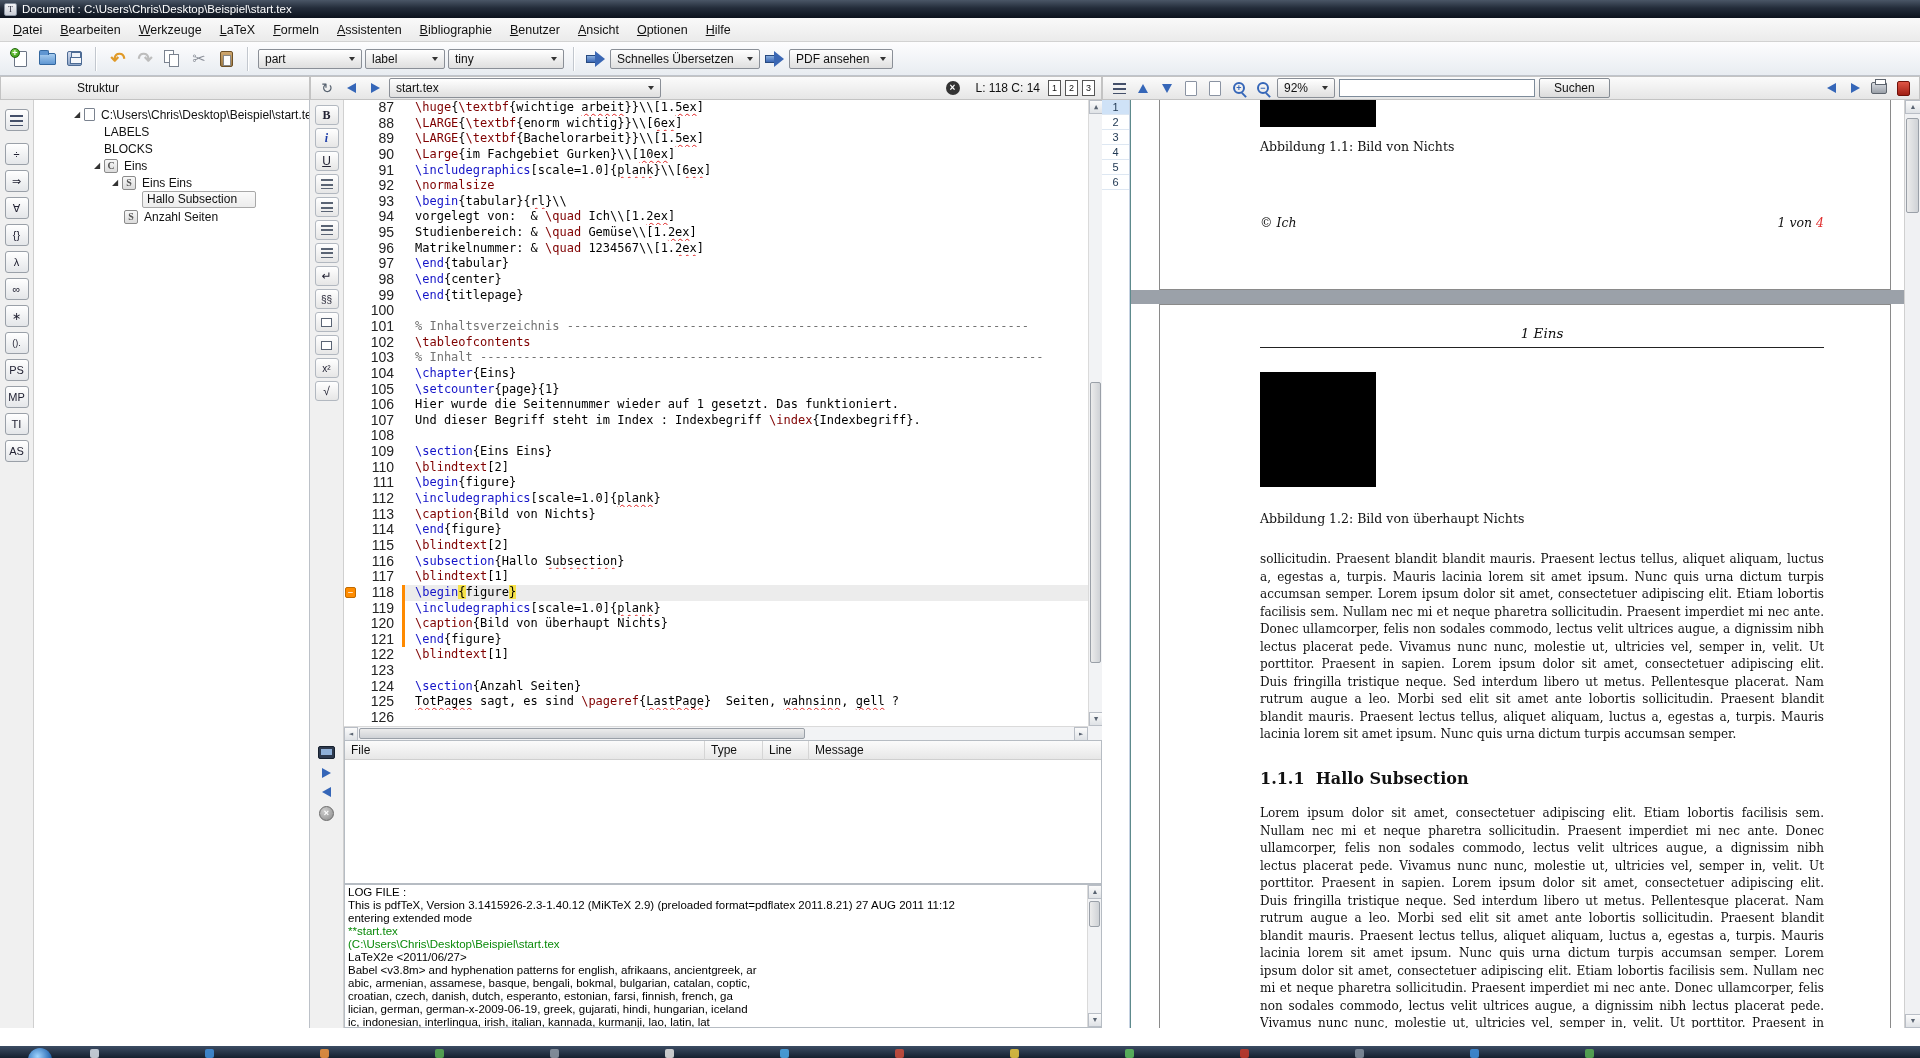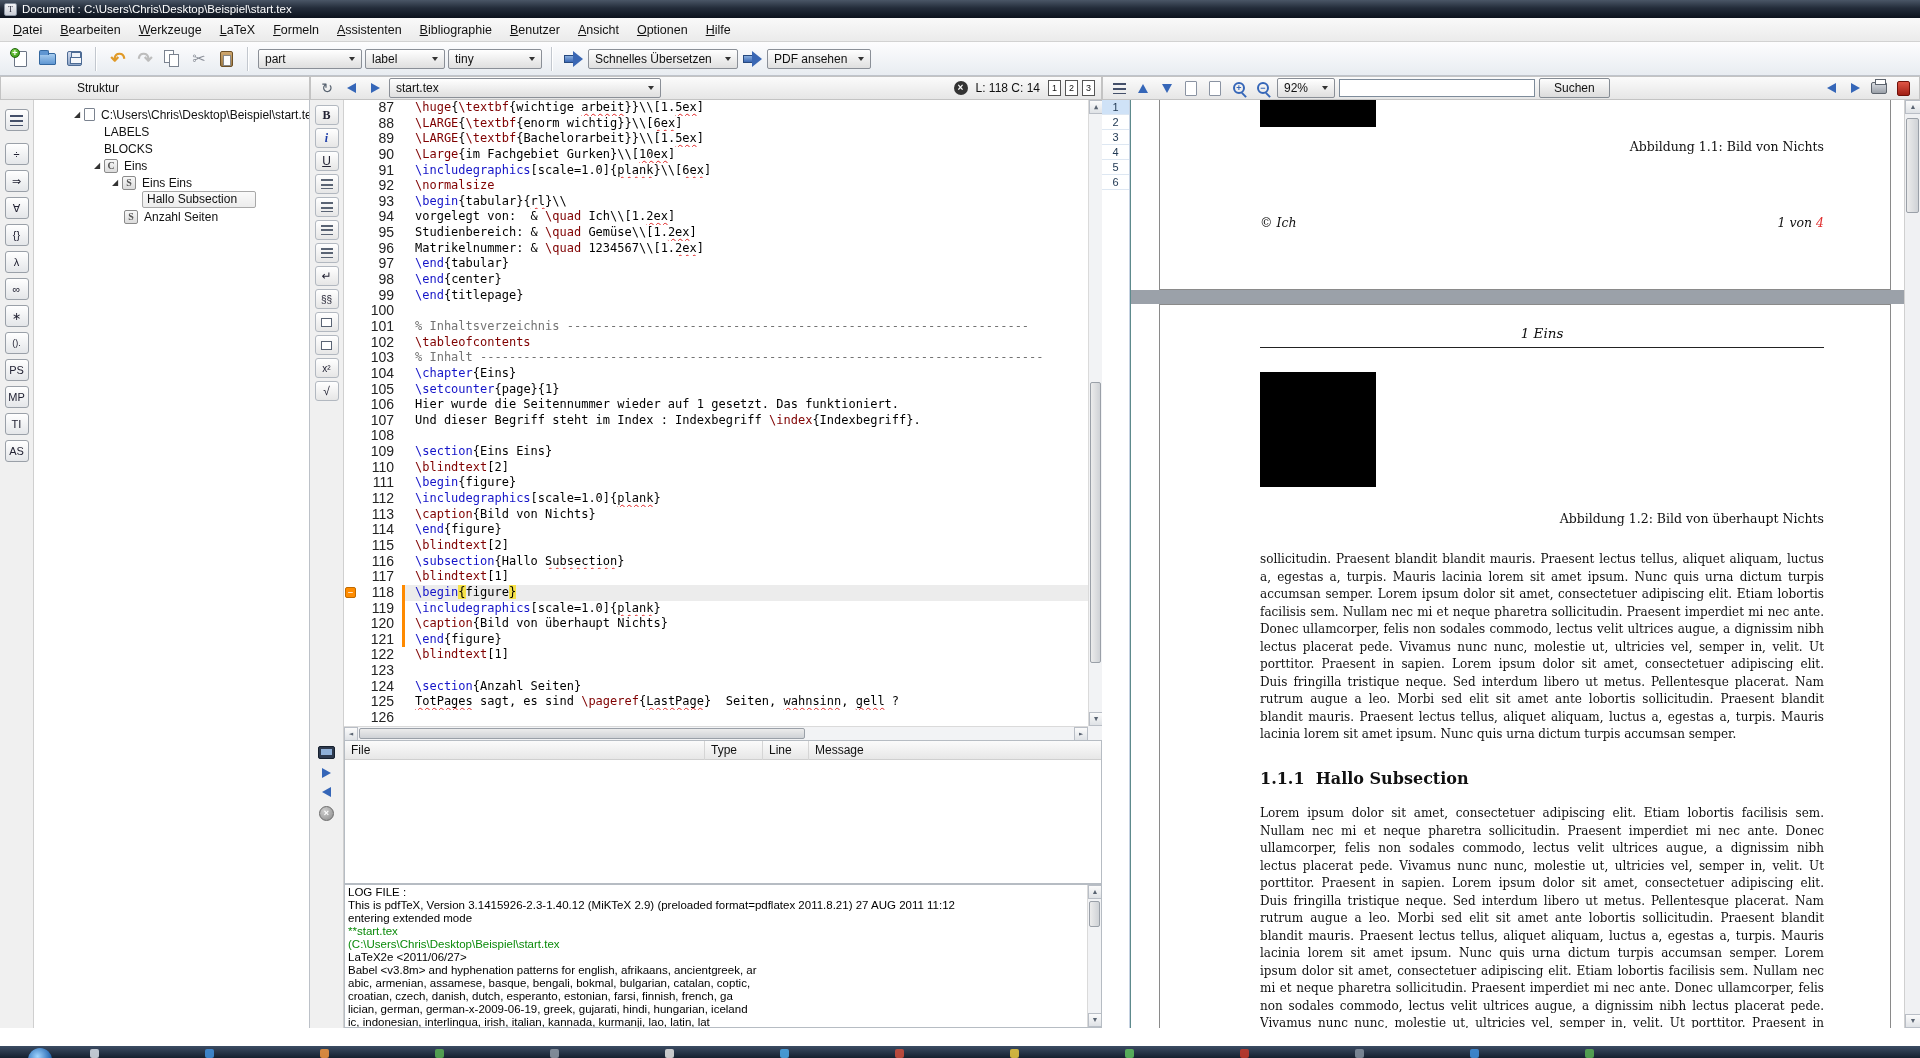--- a/index.html
+++ b/index.html
@@ -177,21 +177,21 @@
   #page-list{position:absolute;left:0;top:0;width:28px;height:928px;background:#fff;border-right:1px solid #c6d2e2;font-size:11px;}
   .pnum{height:15px;display:flex;align-items:center;justify-content:center;border-bottom:1px solid #dde7f2;color:#223a55;}
   .pnum.sel{background:#cfe2f7;}
   #pdf-area{position:absolute;left:28px;top:0;width:774px;height:928px;background:#fff;overflow:hidden;border-left:1px solid #5d8a8c;}
   .page{position:absolute;left:28px;width:732px;background:#fff;border:1px solid #8a8a8a;overflow:hidden;}
   #page1{top:-4px;height:194px;}
   #page-gap{position:absolute;left:0;top:190px;width:774px;height:14px;background:#9ba1a9;}
   #page2{top:204px;height:724px;border-bottom:none;}
   .blackrect{position:absolute;left:100px;width:116px;background:#000;}
   .serif{font-family:"DejaVu Serif",serif;}
-  .pcap{position:absolute;left:100px;width:564px;text-align:right;font-size:12.5px;}
+  .pcap{position:absolute;left:100px;width:564px;text-align:left;font-size:12.5px;}
   .pfooter{position:absolute;left:100px;width:564px;display:flex;justify-content:space-between;
     font-size:12.5px;font-style:italic;}
   .rednum{color:#e03030;}
   .chaphead{position:absolute;left:100px;width:564px;text-align:center;font-style:italic;font-size:13.5px;}
   .chaprule{position:absolute;left:100px;width:564px;height:1px;background:#222;}
   .ptext{position:absolute;left:100px;width:564px;}
   .pline{height:17.5px;line-height:17.5px;font-size:12px;text-align:justify;text-align-last:justify;overflow:hidden;}
   .pline.last{text-align-last:left;}
   .subhead{position:absolute;left:100px;width:564px;font-weight:bold;font-size:16px;white-space:pre;}
   #pdfscroll{position:absolute;right:0;top:0;width:16px;height:928px;background:#f0f1f3;border-left:1px solid #d0d0d0;}
@@ -273,21 +273,21 @@
       </div>
     <div class="tsep"></div>
     <div class="combo" style="width:104px">
         <span class="lbl">part</span>
         <span class="carr"></span>
       </div>
     <div class="combo" style="width:80px">
         <span class="lbl">label</span>
         <span class="carr"></span>
       </div>
-    <div class="combo" style="width:94px">
+    <div class="combo" style="width:116px">
         <span class="lbl">tiny</span>
         <span class="carr"></span>
       </div>
     <div class="tsep"></div>
     <div class="runarrow">
         <div class="shaft"></div>
         <div class="head"></div>
       </div>
     <div class="combo" style="width:150px">
         <span class="lbl">Schnelles Übersetzen</span>
@@ -316,21 +316,21 @@
       </div>
     <div class="hbtn">
         <div class="tri-r"></div>
       </div>
     <div class="combo" style="width:272px">
         <span class="lbl">start.tex</span>
         <span class="carr"></span>
       </div>
     <div style="flex:1"></div>
     <div class="closeball">×</div>
-    <span style="margin-left:4px;">L: 118 C: 14</span>
+    <span style="margin-left:12px;">L: 118 C: 14</span>
     <div id="pagebtns" style="display:flex">
         <div class="pageicon">1</div>
         <div class="pageicon">2</div>
         <div class="pageicon">3</div>
       </div>
   </div>
 
   <div id="pdf-toolbar" class="phead">
     <div class="hbtn">
         <div class="icon-lines"></div>

